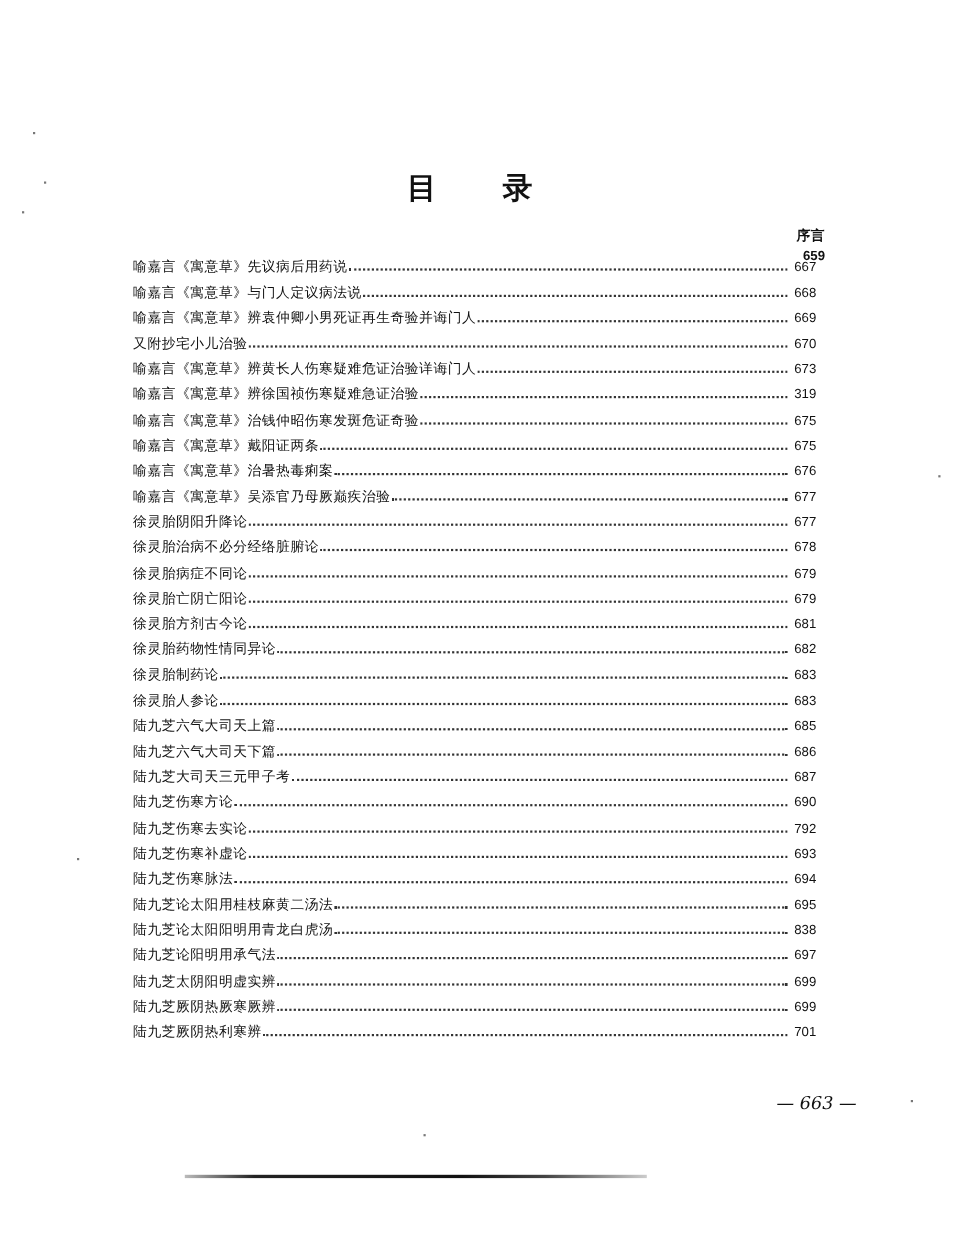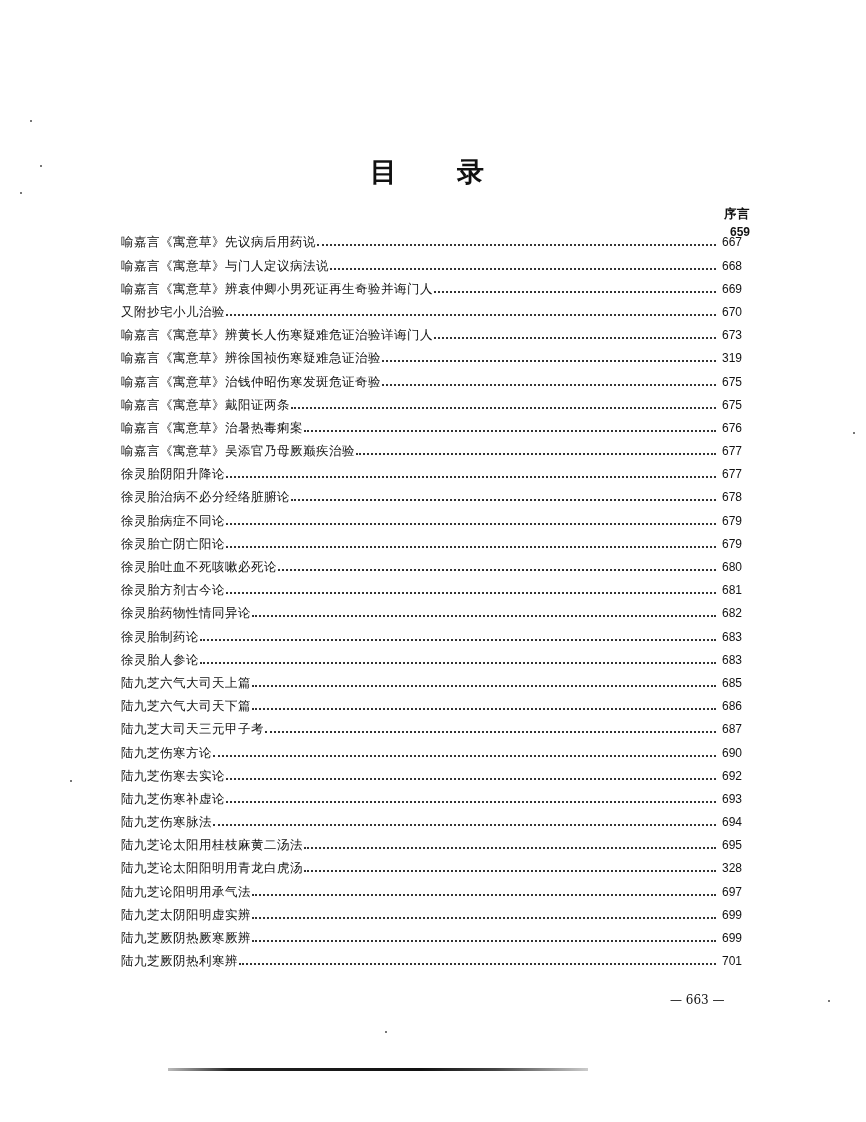--- a/index.html
+++ b/index.html
@@ -69,24 +69,25 @@
       border-bottom: 2px dotted #333333;
     }
     .toc-page {
       flex: 0 0 28px;
       font-family: Liberation Sans, sans-serif;
       font-size: 12px;
     }
     .folio {
       position: absolute;
       top: 993px;
-      left: 670px;
+      left: 706px;
       font-family: "DejaVu Serif", serif;
-      font-size: 12px;
+      font-size: 16px;
       white-space: nowrap;
+      font-style: italic;
     }
     .bottom-rule {
       position: absolute;
       top: 1068px;
       left: 168px;
       width: 420px;
       height: 3px;
       background: linear-gradient(to right, #bbbbbb 0%, #222222 15%, #111111 60%, #444444 78%, #cccccc 100%);
     }
     .speck {
@@ -174,25 +175,20 @@
       <span class="toc-title">徐灵胎病症不同论</span>
       <span class="toc-leader"></span>
       <span class="toc-page">679</span>
     </div>
   <div class="toc-row entry">
       <span class="toc-title">徐灵胎亡阴亡阳论</span>
       <span class="toc-leader"></span>
       <span class="toc-page">679</span>
     </div>
   <div class="toc-row entry">
-      <span class="toc-title">徐灵胎吐血不死咳嗽必死论</span>
-      <span class="toc-leader"></span>
-      <span class="toc-page">680</span>
-    </div>
-  <div class="toc-row entry">
       <span class="toc-title">徐灵胎方剂古今论</span>
       <span class="toc-leader"></span>
       <span class="toc-page">681</span>
     </div>
   <div class="toc-row entry">
       <span class="toc-title">徐灵胎药物性情同异论</span>
       <span class="toc-leader"></span>
       <span class="toc-page">682</span>
     </div>
   <div class="toc-row entry">
@@ -221,41 +217,41 @@
       <span class="toc-page">687</span>
     </div>
   <div class="toc-row entry">
       <span class="toc-title">陆九芝伤寒方论</span>
       <span class="toc-leader"></span>
       <span class="toc-page">690</span>
     </div>
   <div class="toc-row entry">
       <span class="toc-title">陆九芝伤寒去实论</span>
       <span class="toc-leader"></span>
-      <span class="toc-page">692</span>
+      <span class="toc-page">792</span>
     </div>
   <div class="toc-row entry">
       <span class="toc-title">陆九芝伤寒补虚论</span>
       <span class="toc-leader"></span>
       <span class="toc-page">693</span>
     </div>
   <div class="toc-row entry">
       <span class="toc-title">陆九芝伤寒脉法</span>
       <span class="toc-leader"></span>
       <span class="toc-page">694</span>
     </div>
   <div class="toc-row entry">
       <span class="toc-title">陆九芝论太阳用桂枝麻黄二汤法</span>
       <span class="toc-leader"></span>
       <span class="toc-page">695</span>
     </div>
   <div class="toc-row entry">
       <span class="toc-title">陆九芝论太阳阳明用青龙白虎汤</span>
       <span class="toc-leader"></span>
-      <span class="toc-page">328</span>
+      <span class="toc-page">838</span>
     </div>
   <div class="toc-row entry">
       <span class="toc-title">陆九芝论阳明用承气法</span>
       <span class="toc-leader"></span>
       <span class="toc-page">697</span>
     </div>
   <div class="toc-row entry">
       <span class="toc-title">陆九芝太阴阳明虚实辨</span>
       <span class="toc-leader"></span>
       <span class="toc-page">699</span>

